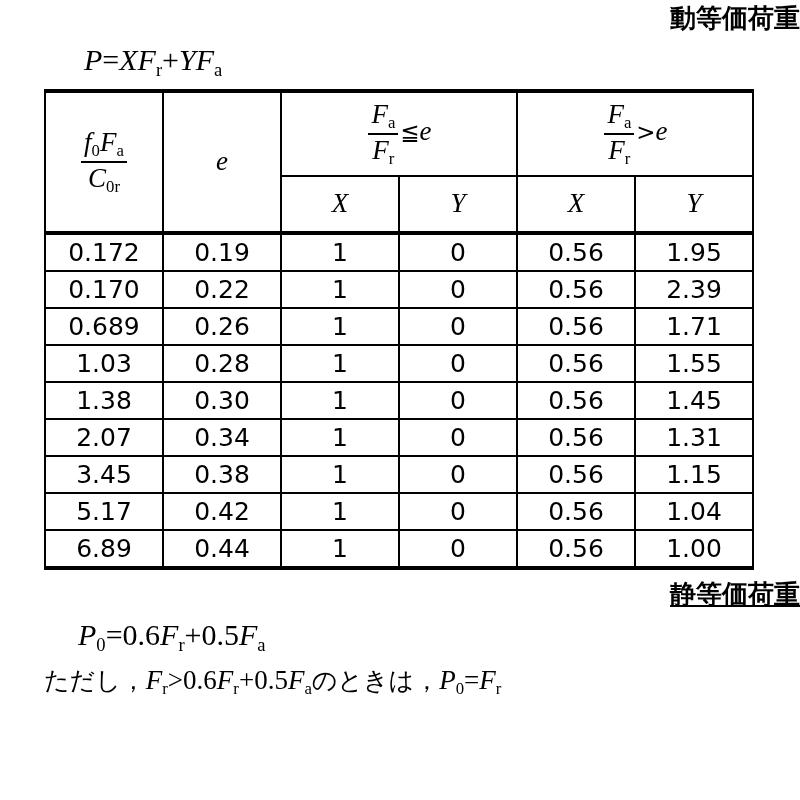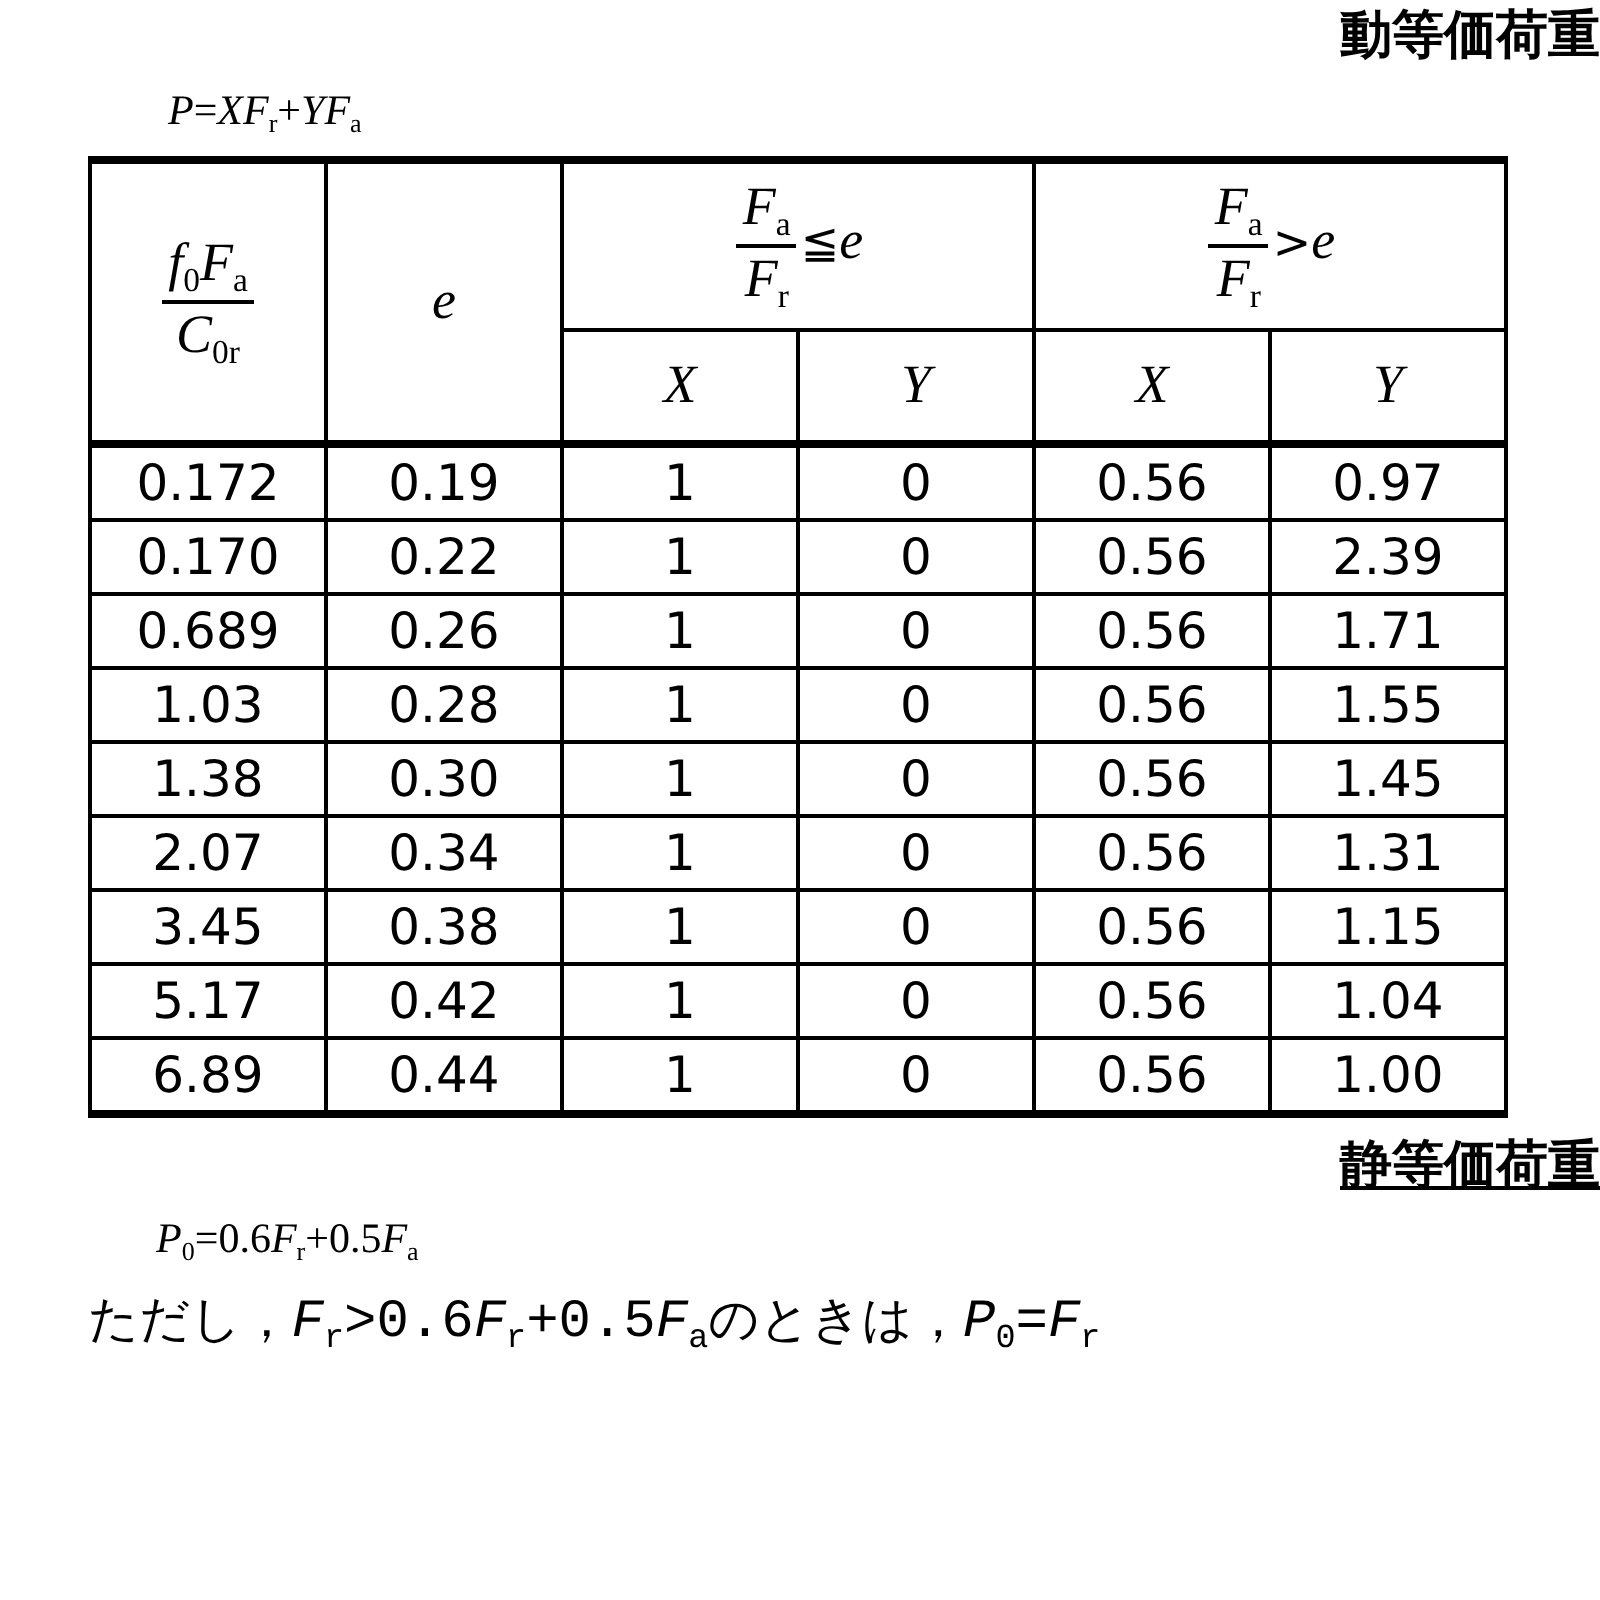--- a/index.html
+++ b/index.html
@@ -27,21 +27,21 @@
     font-weight: bold;
     font-size: 26px;
     line-height: 1.1;
     margin: 4px 0 0 44px;
     letter-spacing: 0px;
     text-align: right;
   }
 
   .formula-line {
     font-family: "Liberation Serif", serif;
-    font-size: 21px;
+    font-size: 30px;
     margin: 10px 16px 8px 84px;
     white-space: nowrap;
   }
   .formula-line.indent2 {
     margin-left: 78px;
   }
 
   i.v { font-style: italic; }
   .sub {
     font-size: 0.62em;
@@ -104,21 +104,21 @@
   .thickline-top { border-top: 4px solid #000 !important; }
   .thickline-bottom { border-bottom: 4px solid #000 !important; }
 
   .note-line {
     font-family: "DejaVu Sans", sans-serif;
     font-size: 25px;
     margin: 6px 0 0 44px;
     white-space: nowrap;
   }
   .note-line .math {
-    font-family: Liberation Mono, monospace;
+    font-family: Liberation Serif, serif;
     font-size: 27px;
     text-align: center;
   }
   .tail-line {
     font-family: "DejaVu Sans", sans-serif;
     font-size: 25px;
     margin: 2px 0 0 44px;
   }
   .le { font-family: "DejaVu Sans", sans-serif; font-size: 0.85em; }
 </style>
@@ -172,21 +172,21 @@
         <td class="sub-hdr"><i class="v">X</i></td>
         <td class="sub-hdr"><i class="v">Y</i></td>
       </tr>
 
       <tr>
         <td class="data-cell thickline-top">0.172</td>
         <td class="data-cell thickline-top">0.19</td>
         <td class="data-cell thickline-top">1</td>
         <td class="data-cell thickline-top">0</td>
         <td class="data-cell thickline-top">0.56</td>
-        <td class="data-cell thickline-top">0.97</td>
+        <td class="data-cell thickline-top">1.95</td>
       </tr>
       <tr>
         <td class="data-cell">0.170</td>
         <td class="data-cell">0.22</td>
         <td class="data-cell">1</td>
         <td class="data-cell">0</td>
         <td class="data-cell">0.56</td>
         <td class="data-cell">2.39</td>
       </tr>
       <tr>

